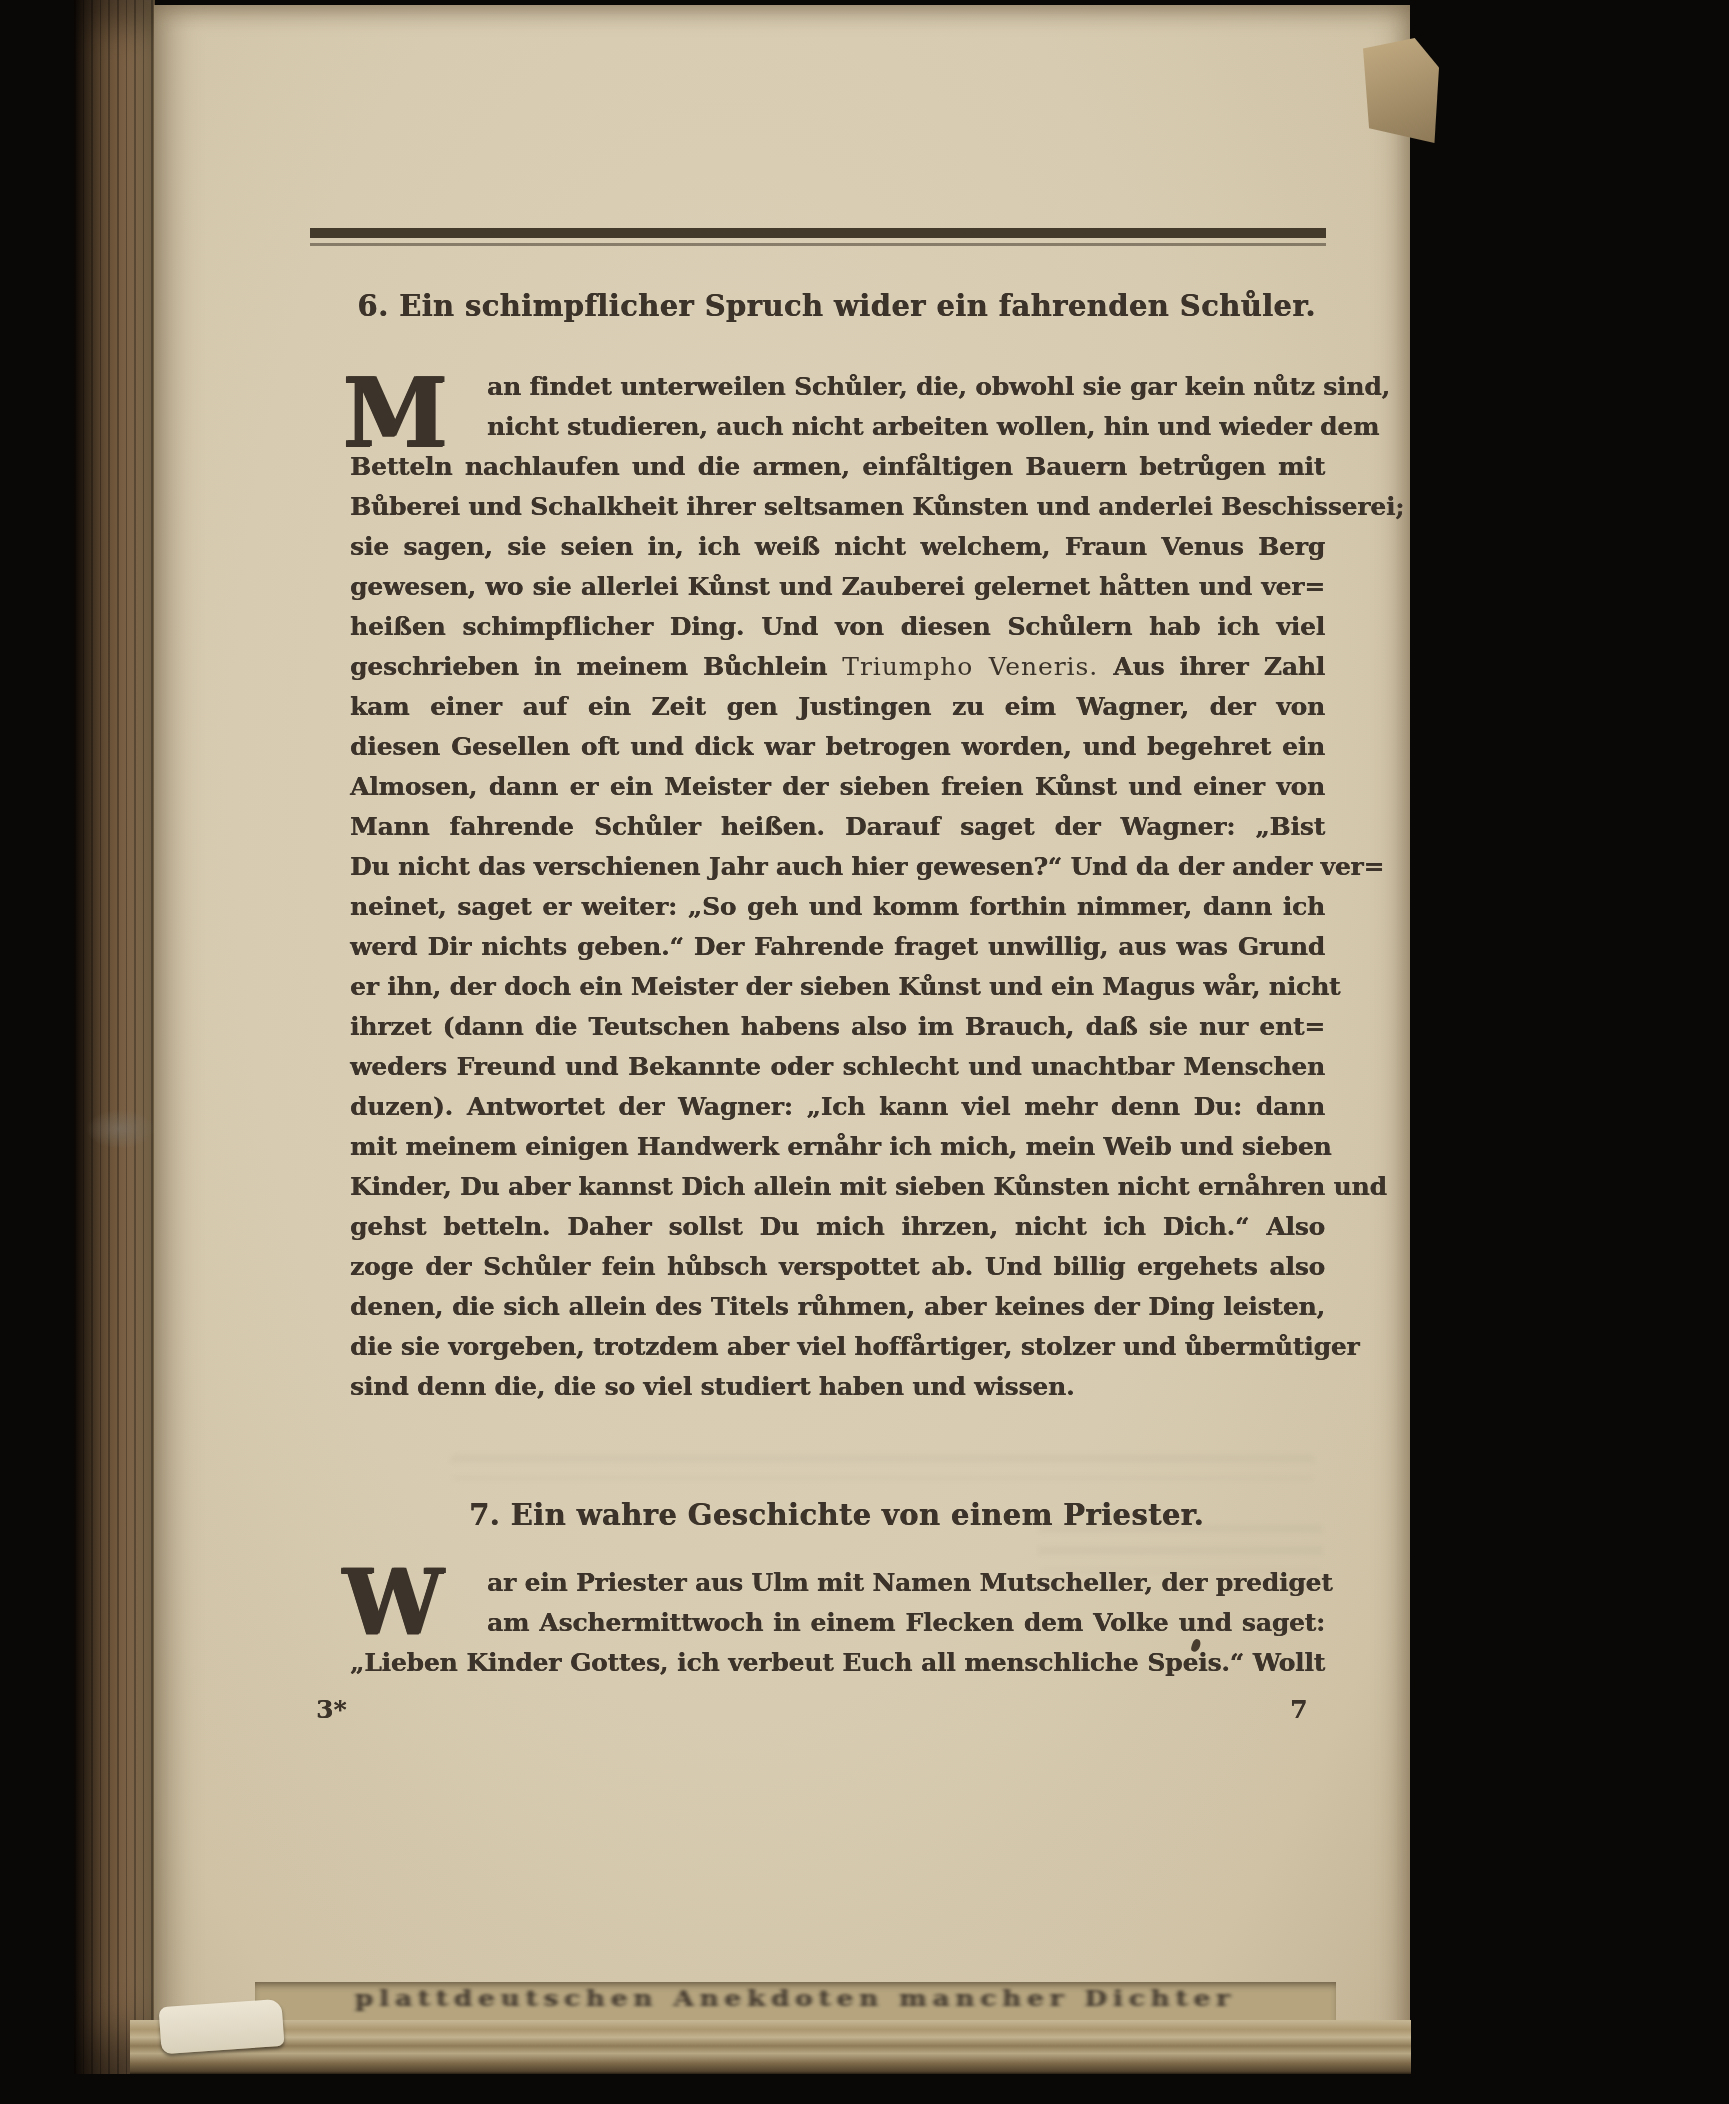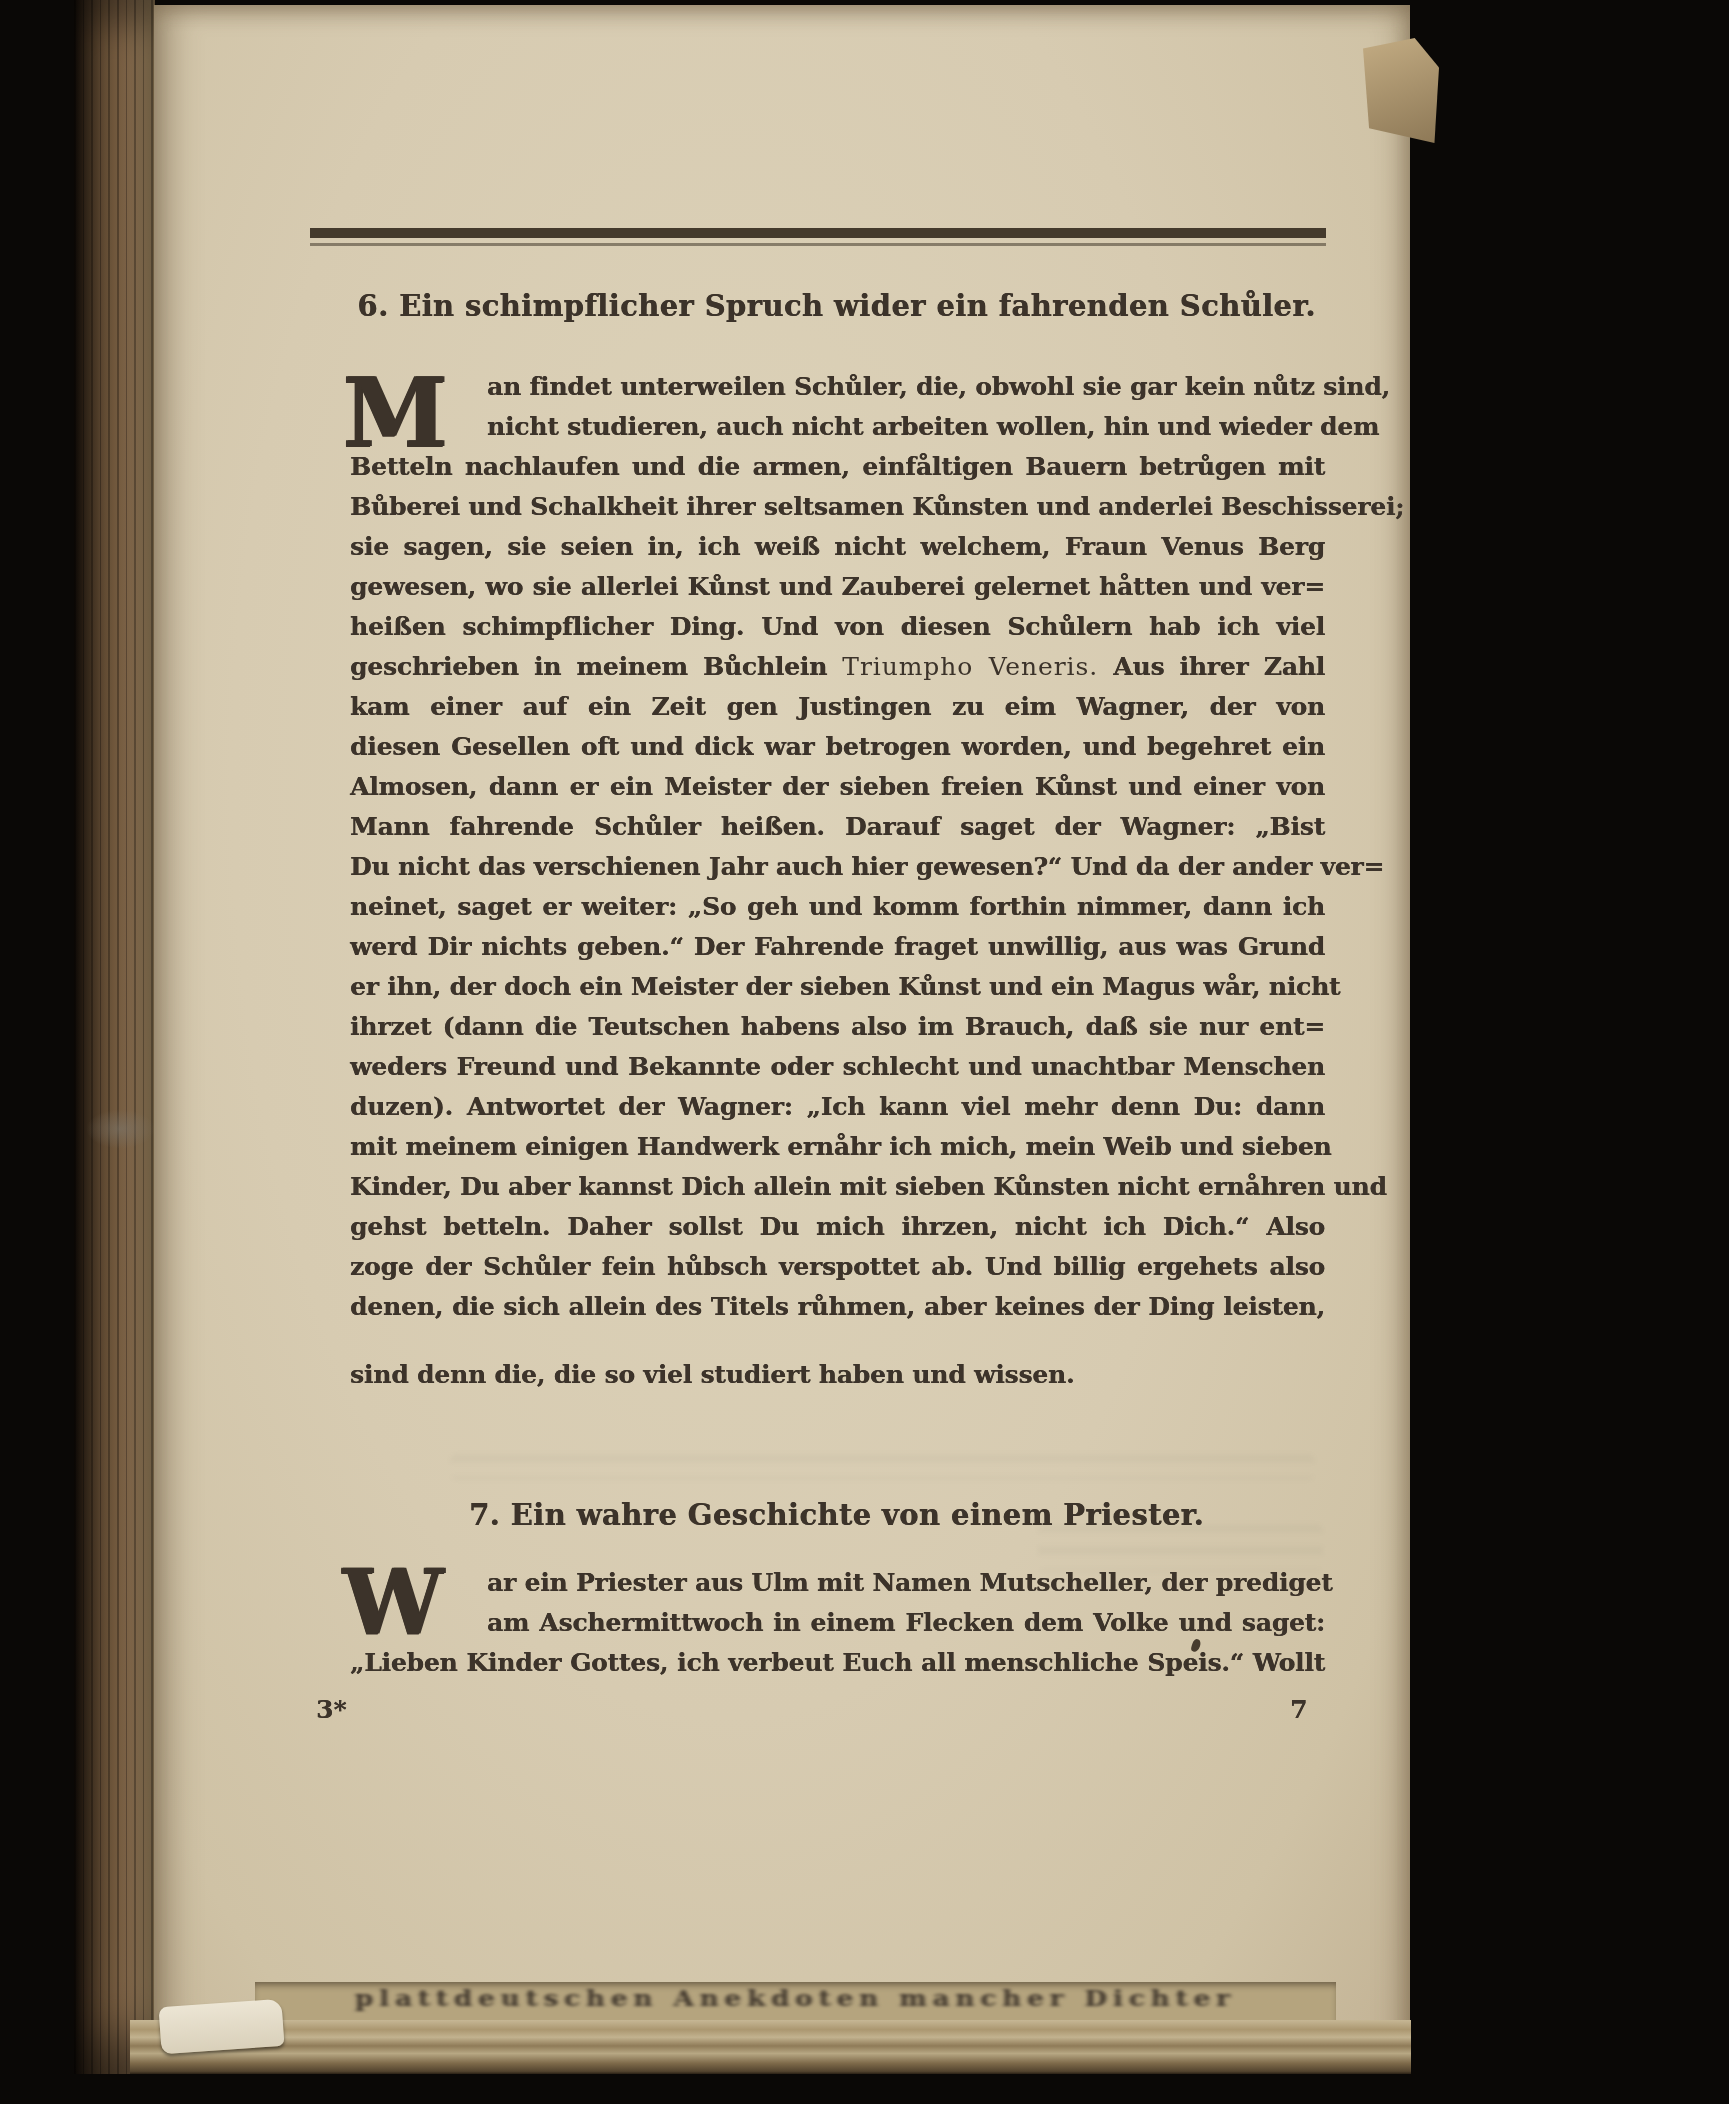--- a/index.html
+++ b/index.html
@@ -48,21 +48,21 @@
   .p1{top:367px;}
   .p2{top:1563px;}
   .line{
     height:40px;line-height:40px;font-size:25px;font-weight:bold;
     letter-spacing:-0.2px;
     text-align:justify;text-align-last:justify;
     text-shadow:0.3px 0 0 currentColor;
     white-space:nowrap;
   }
   .line.indent{padding-left:137px;}
-  .line.lastline{text-align-last:left;margin-top:28px;}
+  .line.lastline{text-align-last:left;}
   .antiqua{font-weight:normal;letter-spacing:0.9px;text-shadow:none;}
 
   .dropcap{
     font-weight:bold;line-height:1;
     text-shadow:1.7px 0 0 currentColor,0 0.9px 0 currentColor;
   }
   .dc-m{left:342px;top:365px;font-size:95px;}
   .dc-w{left:342px;top:1556px;font-size:90px;}
 
   .footer-item{font-size:25px;font-weight:bold;text-shadow:0.3px 0 0 currentColor;}
@@ -141,20 +141,21 @@
     <div class="line">werd Dir nichts geben.“  Der Fahrende fraget unwillig, aus was Grund</div>
     <div class="line">er ihn, der doch ein Meister der sieben Kůnst und ein Magus wår, nicht</div>
     <div class="line">ihrzet (dann die Teutschen habens also im Brauch, daß sie nur ent=</div>
     <div class="line">weders Freund und Bekannte oder schlecht und unachtbar Menschen</div>
     <div class="line">duzen).  Antwortet der Wagner: „Ich kann viel mehr denn Du: dann</div>
     <div class="line">mit meinem einigen Handwerk ernåhr ich mich, mein Weib und sieben</div>
     <div class="line">Kinder, Du aber kannst Dich allein mit sieben Kůnsten nicht ernåhren und</div>
     <div class="line">gehst betteln.  Daher sollst Du mich ihrzen, nicht ich Dich.“  Also</div>
     <div class="line">zoge der Schůler fein hůbsch verspottet ab.  Und billig ergehets also</div>
     <div class="line">denen, die sich allein des Titels růhmen, aber keines der Ding leisten,</div>
+    <div class="line">die sie vorgeben, trotzdem aber viel hoffårtiger, stolzer und ůbermůtiger</div>
     <div class="line lastline">sind denn die, die so viel studiert haben und wissen.</div>
   </div>
 
 <div class="abs ghost ghost1"></div>
 <div class="abs ghost ghost2"></div>
 
 <div class="abs heading h2 ink">7. Ein wahre Geschichte von einem Priester.</div>
 <div class="abs dropcap dc-w ink">W</div>
 <div class="abs para p2 ink" id="sec1-lines">
     <div class="line indent">ar ein Priester aus Ulm mit Namen Mutscheller, der prediget</div>

